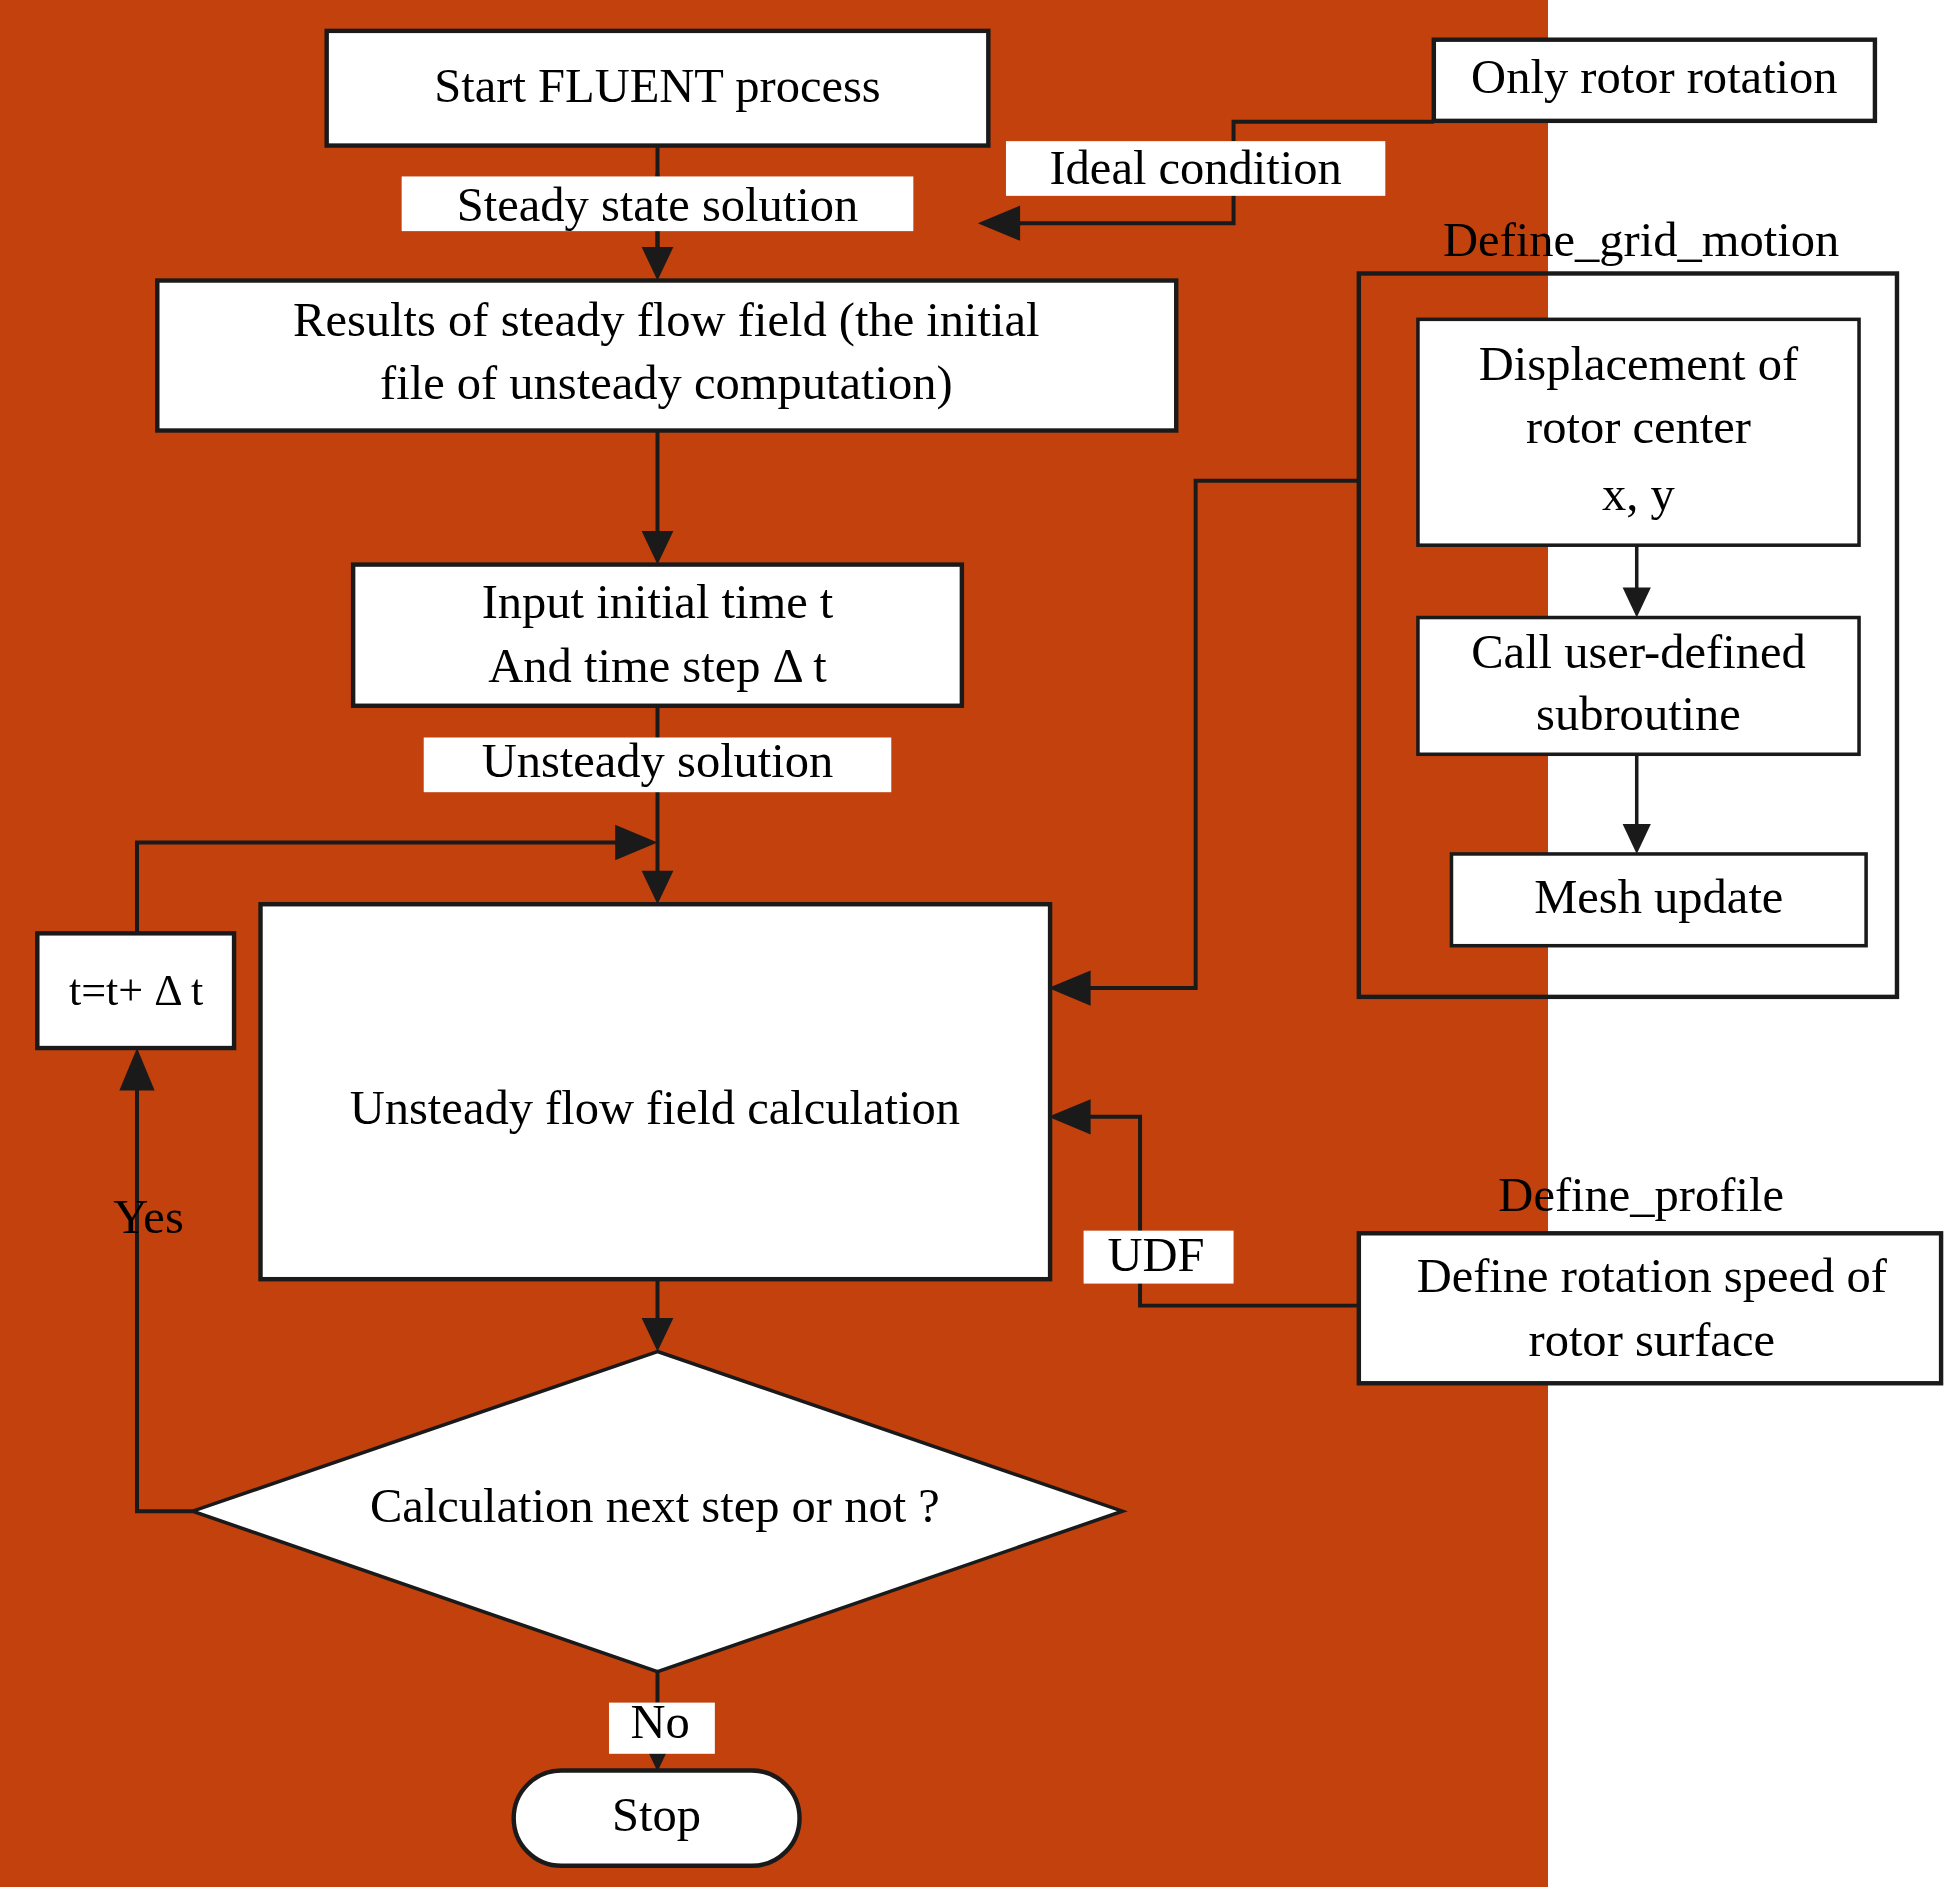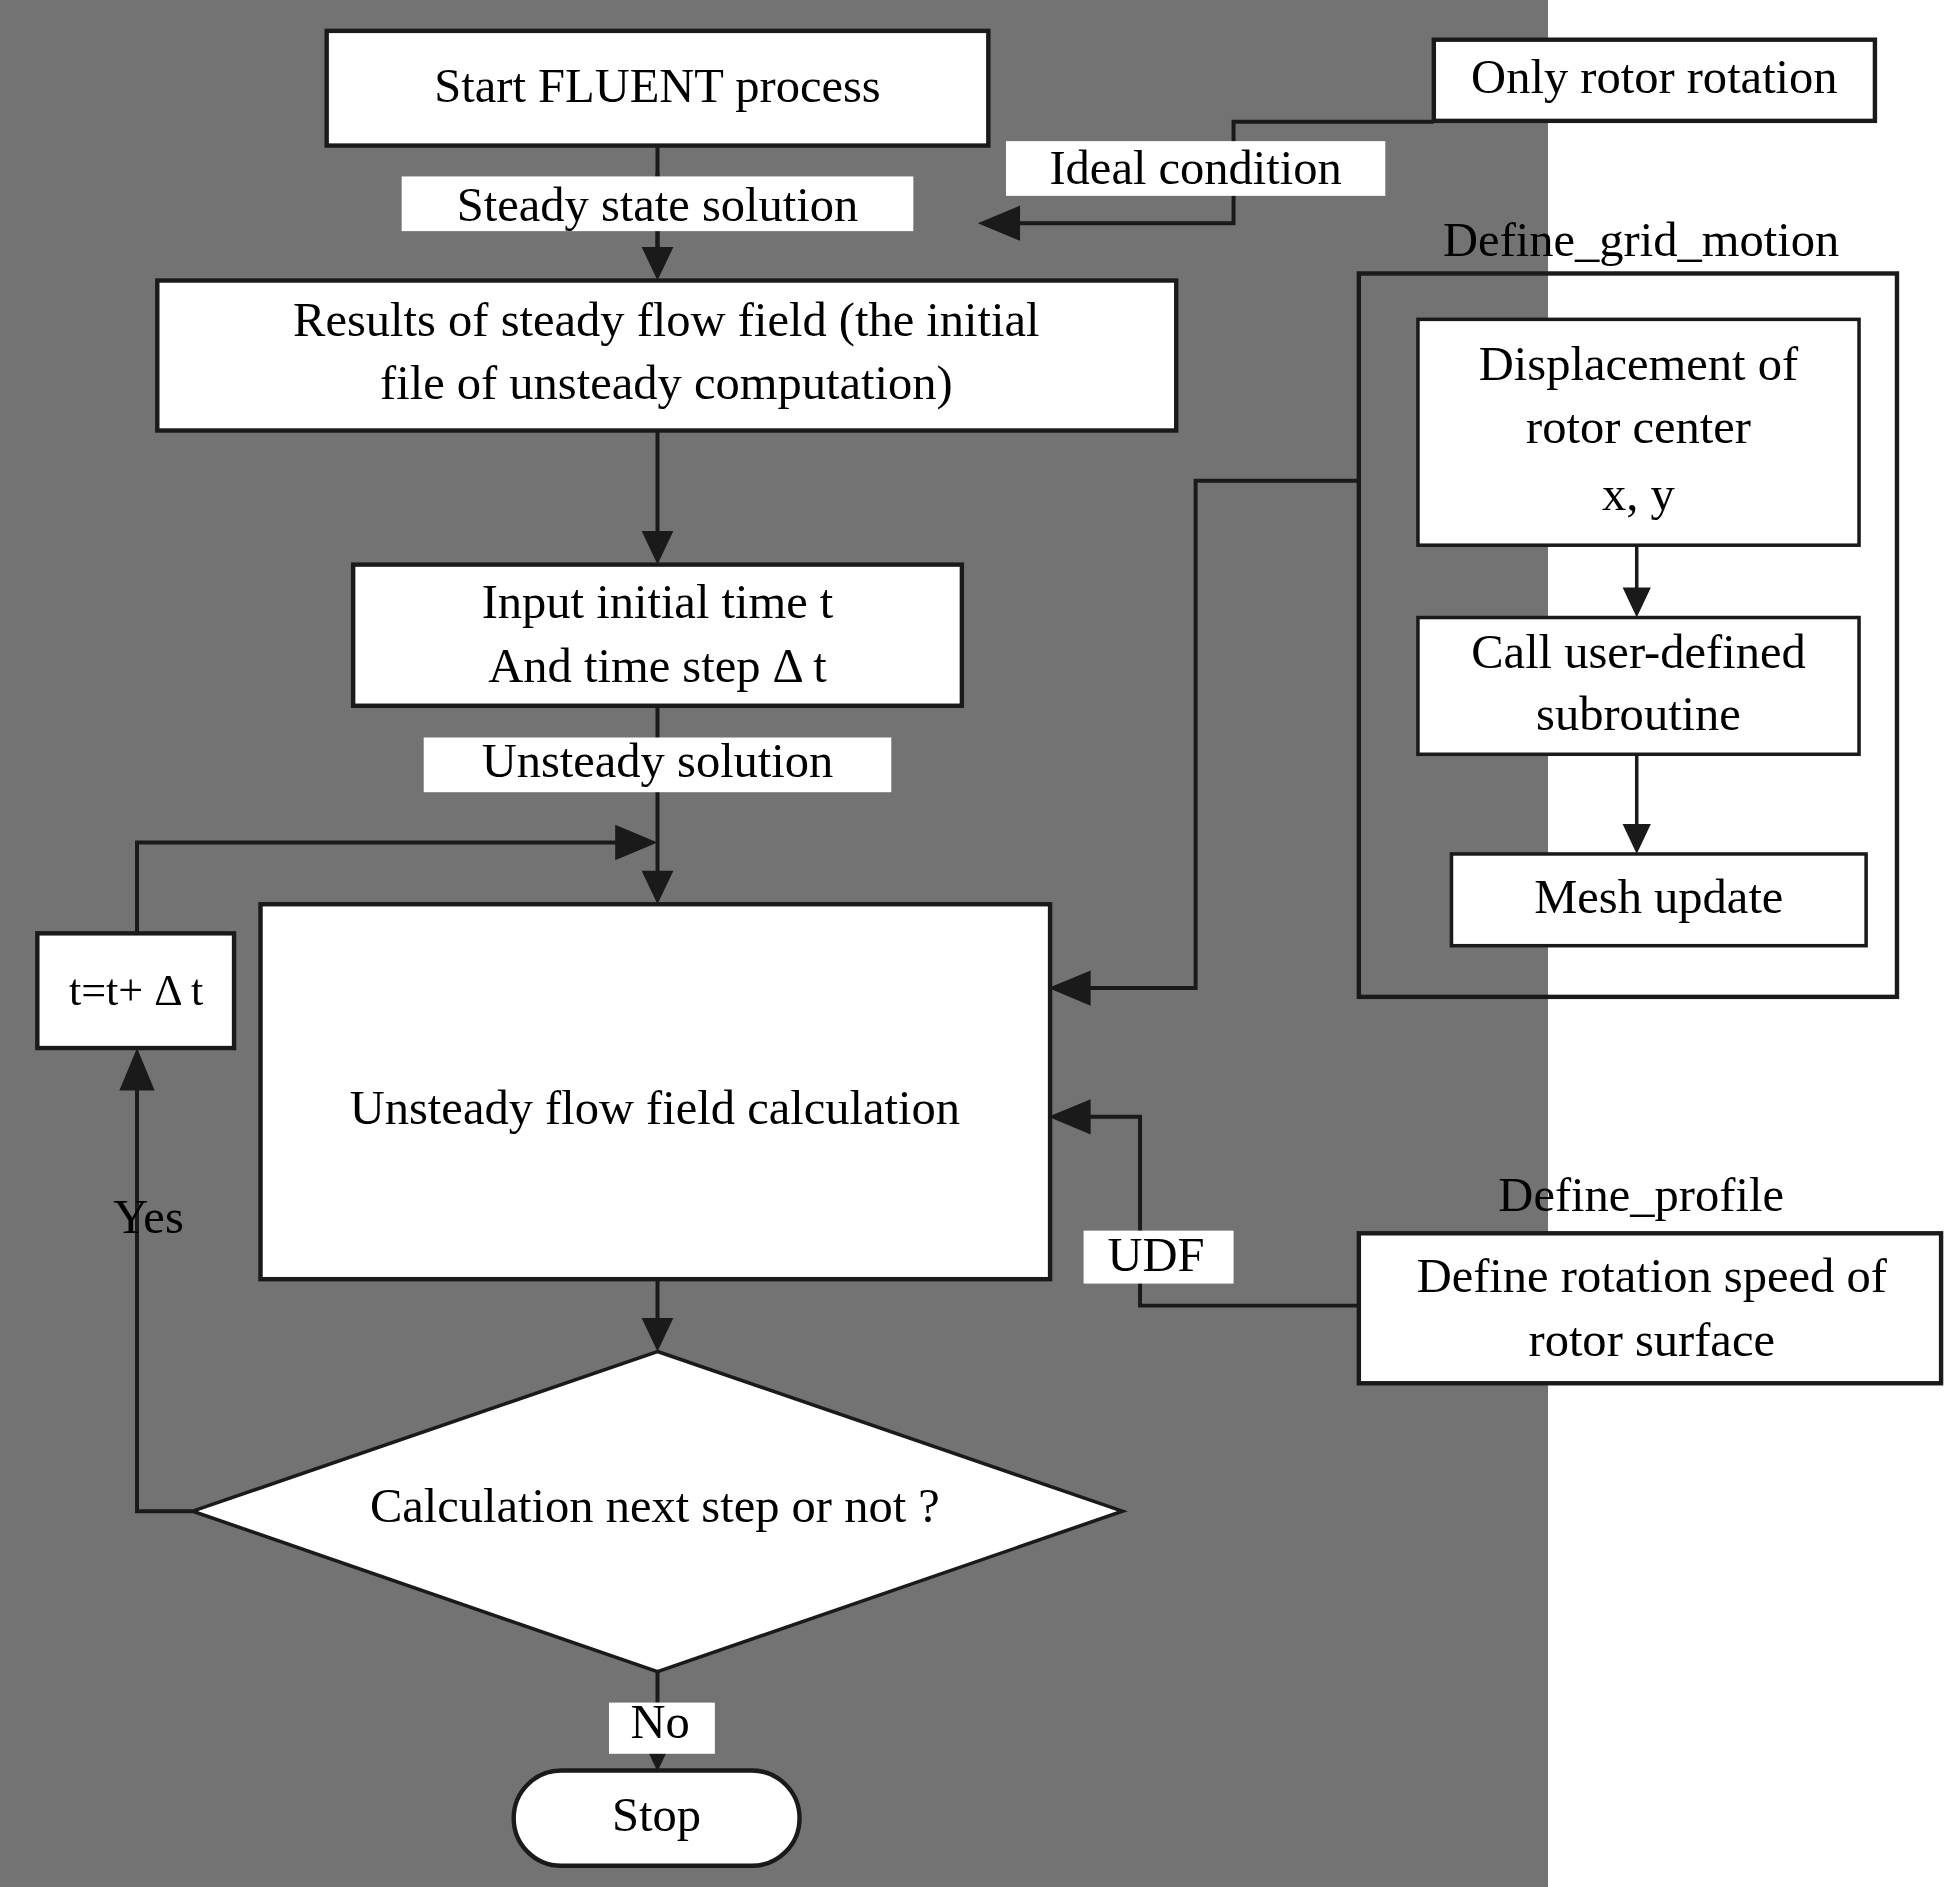--- a/index.html
+++ b/index.html
@@ -4,21 +4,21 @@
 <style>
   html, body {
     margin: 0;
     padding: 0;
     background: #ffffff;
   }
   #flowchart-root {
     position: relative;
     width: 1548px;
     height: 1887px;
-    background: #737373;
+    background: #c2410c;
     font-family: "Liberation Serif", "DejaVu Serif", serif;
   }
   svg#chart-canvas {
     position: absolute;
     top: 0;
     left: 0;
     width: 1959px;
     height: 1887px;
     display: block;
   }

